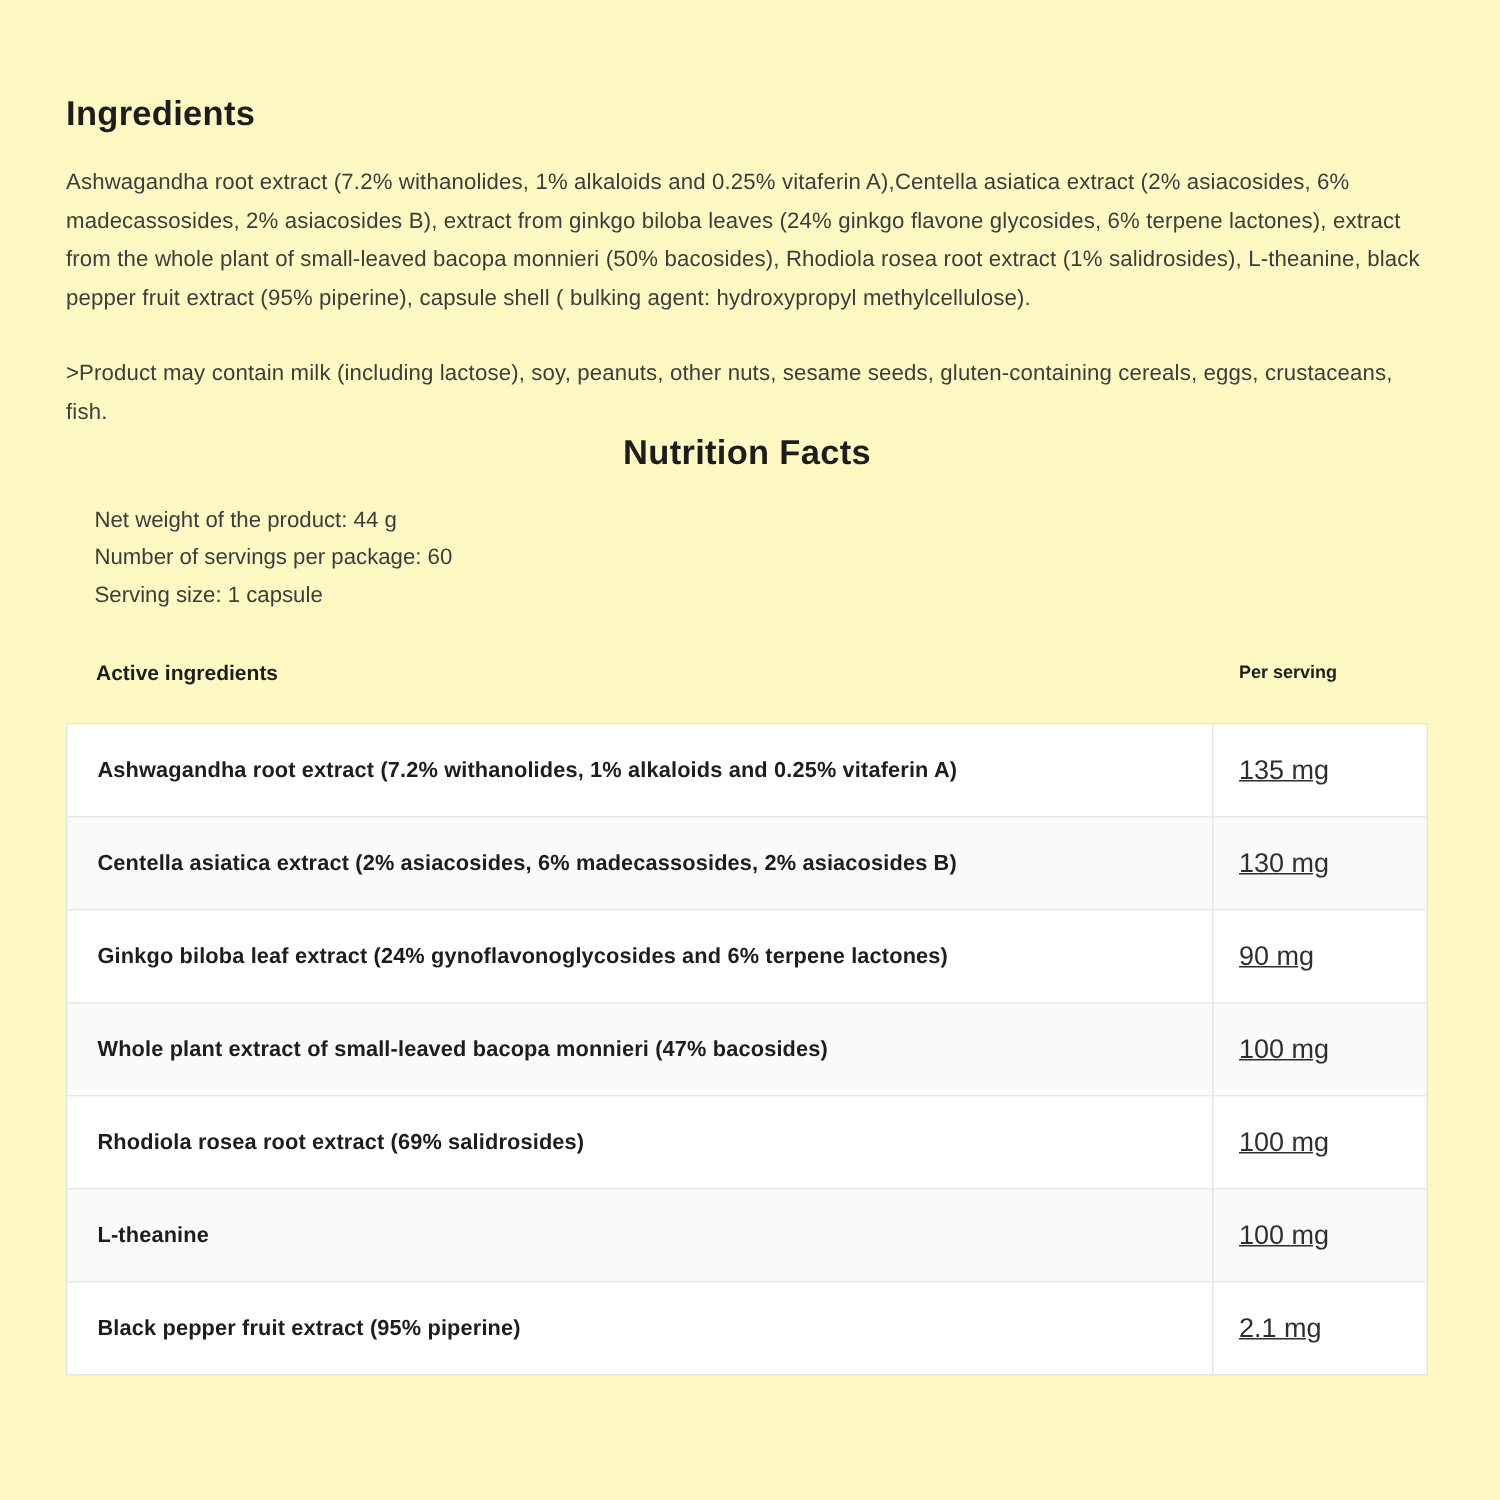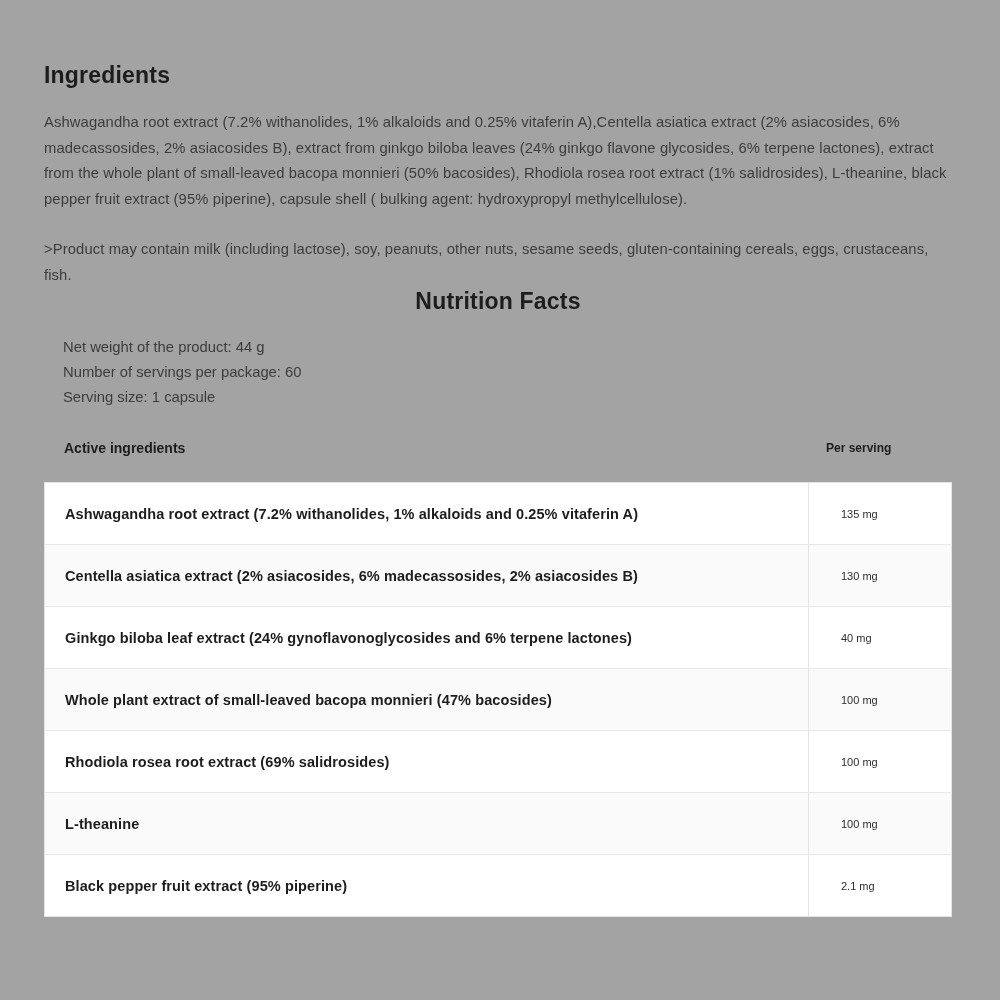--- a/index.html
+++ b/index.html
@@ -6,21 +6,21 @@
     margin: 0;
     padding: 0;
     background: #ffffff;
     font-family: "Liberation Sans", sans-serif;
     color: #2e2e2e;
   }
   .page {
     position: relative;
     width: 1000px;
     height: 1000px;
-    background: #a3a3a3;
+    background: #fef9c3;
     overflow: hidden;
   }
   .content {
     position: absolute;
     left: 44px;
     top: 62px;
     width: 908px;
   }
   h2.section-title {
     margin: 0;
@@ -105,23 +105,24 @@
     font-weight: 700;
     color: #1d1d1d;
     letter-spacing: 0.1px;
   }
   .nutri-row .cell-amount {
     width: 143px;
     box-sizing: border-box;
     border-left: 1px solid #e4e4e4;
     display: flex;
     align-items: center;
-    padding-left: 32px;
-    font-size: 11px;
+    padding-left: 17px;
+    font-size: 18px;
     color: #2e2e2e;
+    text-decoration: underline;
   }
 </style>
 </head>
 <body>
 
 <div class="page">
   <div class="content">
 
     <h2 class="section-title">Ingredients</h2>
 
@@ -151,21 +152,21 @@
           <div class="cell-amount">135 mg</div>
         </div>
 
         <div class="nutri-row alt">
           <div class="cell-name">Centella asiatica extract (2% asiacosides, 6% madecassosides, 2% asiacosides B)</div>
           <div class="cell-amount">130 mg</div>
         </div>
 
         <div class="nutri-row">
           <div class="cell-name">Ginkgo biloba leaf extract (24% gynoflavonoglycosides and 6% terpene lactones)</div>
-          <div class="cell-amount">40 mg</div>
+          <div class="cell-amount">90 mg</div>
         </div>
 
         <div class="nutri-row alt">
           <div class="cell-name">Whole plant extract of small-leaved bacopa monnieri (47% bacosides)</div>
           <div class="cell-amount">100 mg</div>
         </div>
 
         <div class="nutri-row">
           <div class="cell-name">Rhodiola rosea root extract (69% salidrosides)</div>
           <div class="cell-amount">100 mg</div>

